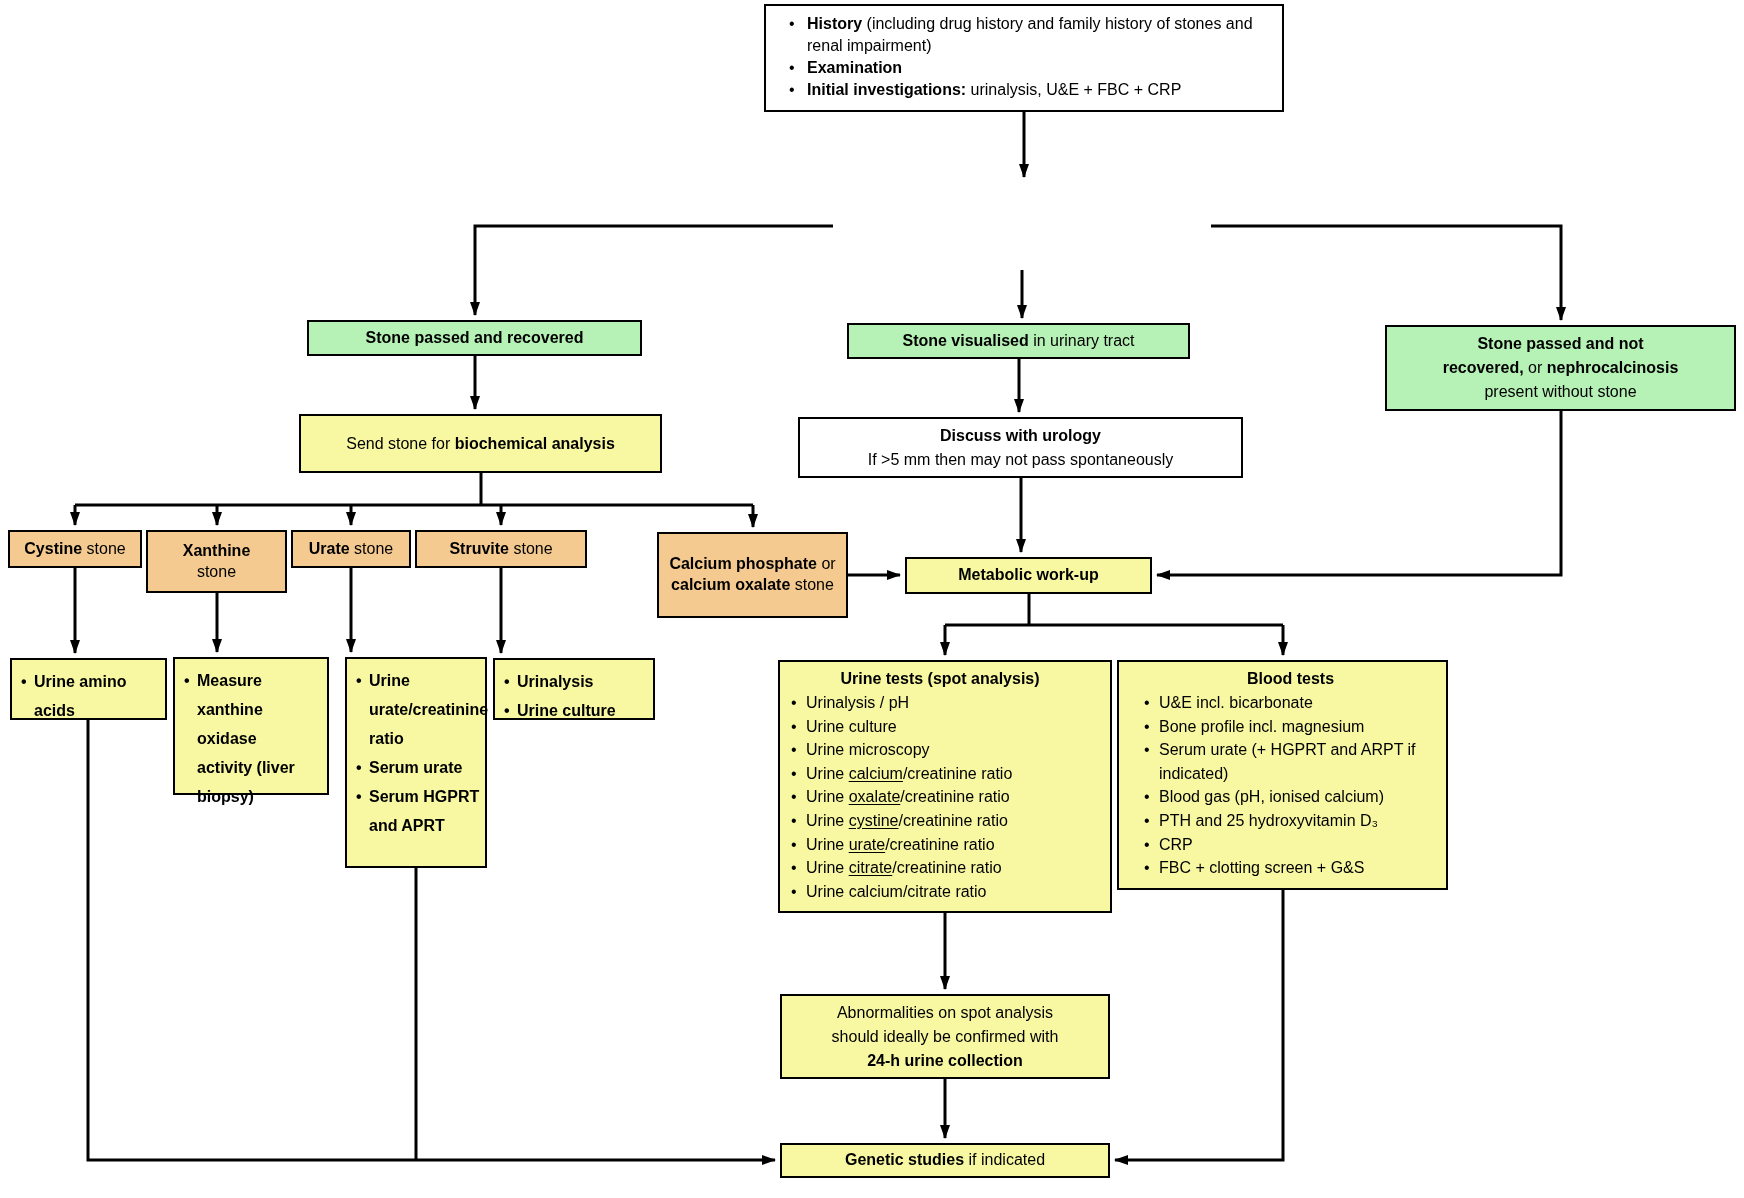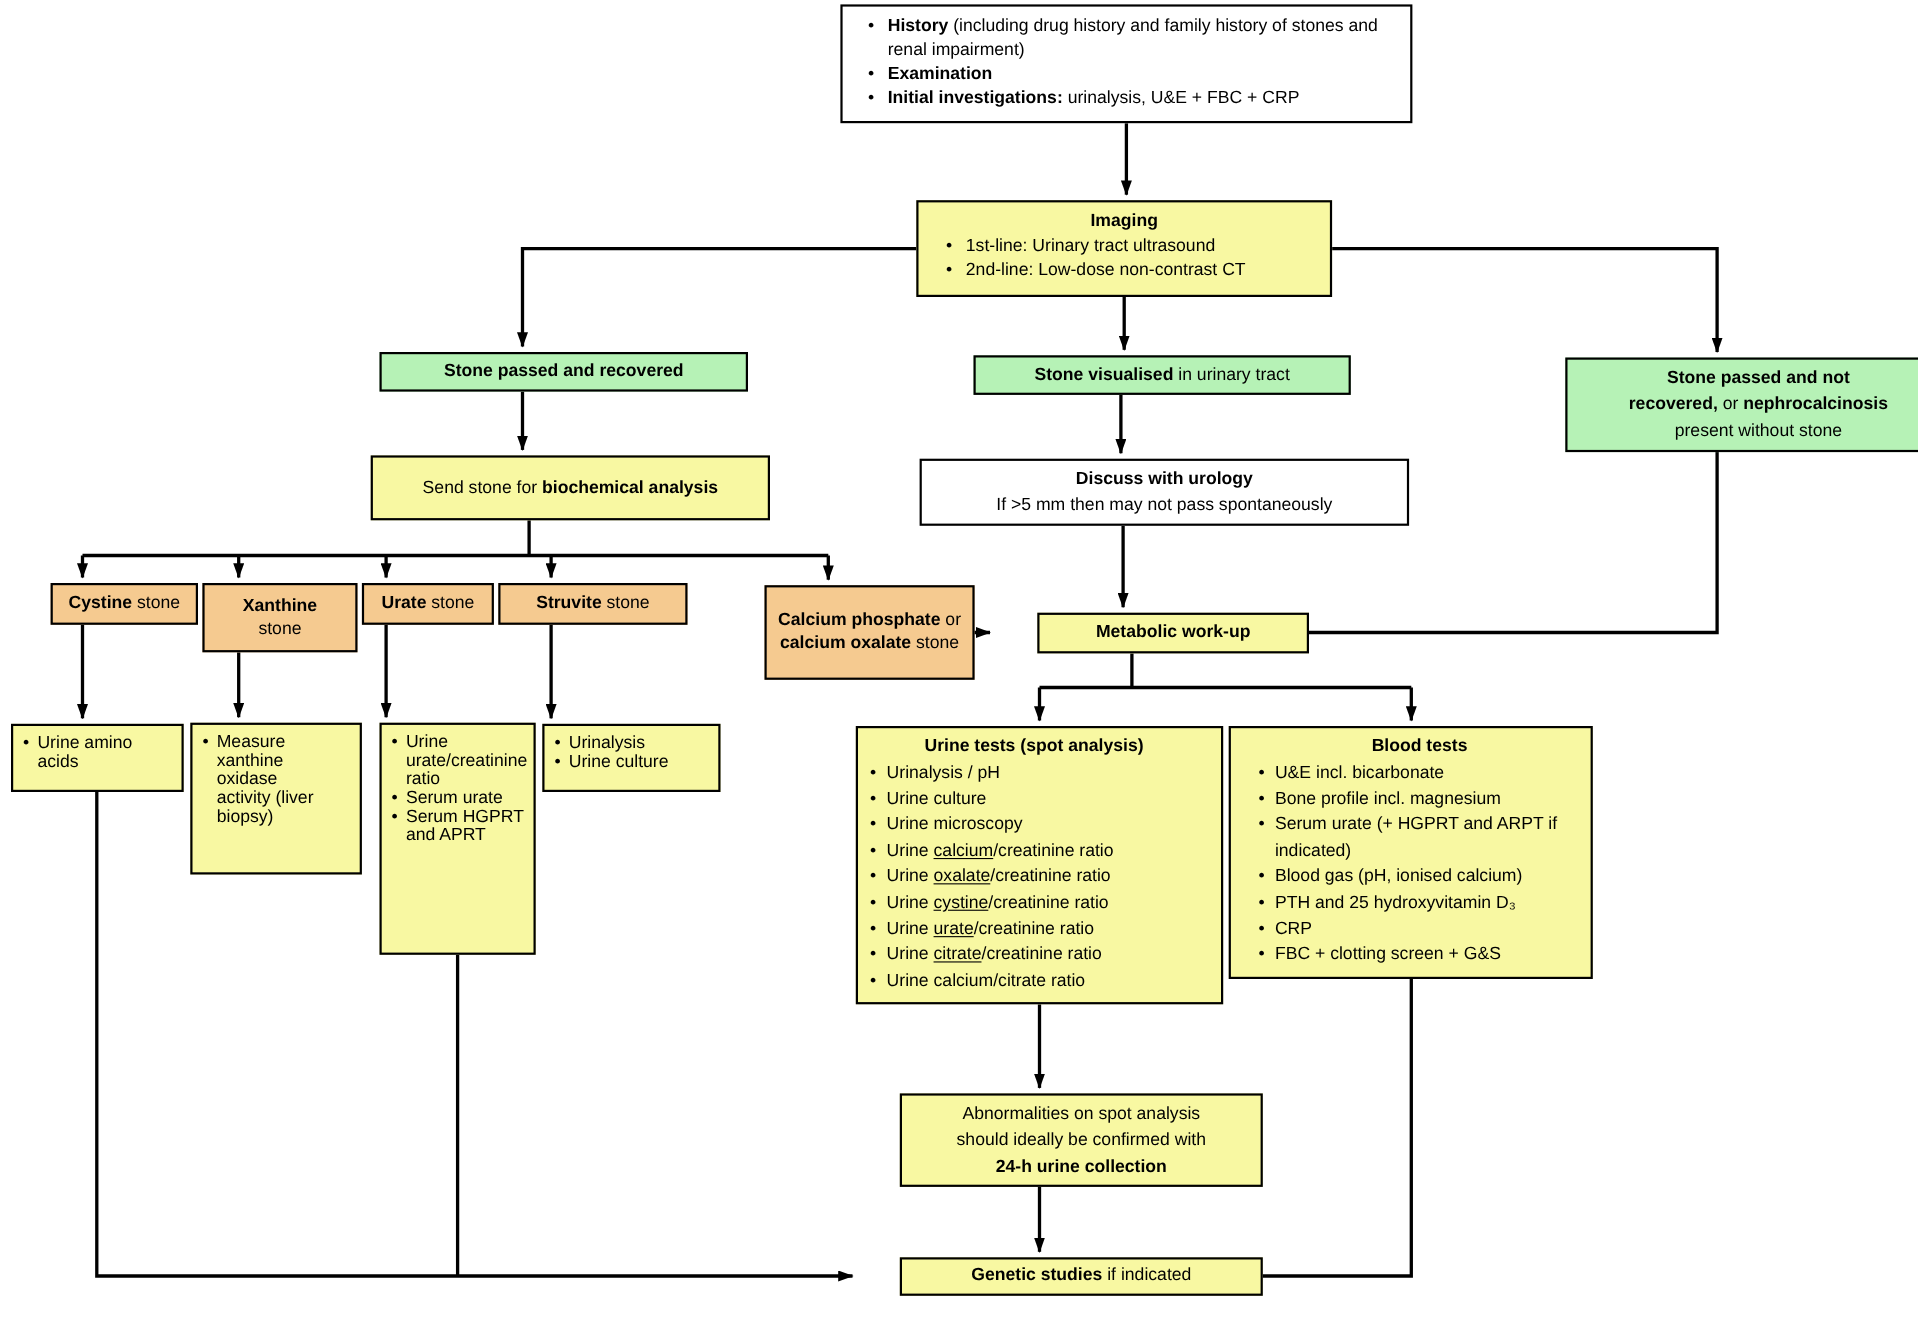--- a/index.html
+++ b/index.html
@@ -6,28 +6,28 @@
   .canvas{position:relative;width:1744px;height:1198px;background:#fff;
           font-family:"Liberation Sans",sans-serif;color:#000;overflow:hidden;}
   svg.connectors{position:absolute;left:0;top:0;}
   svg.connectors path{stroke:var(--line,#000);stroke-width:3;fill:none;}
   svg.connectors marker path{fill:var(--line,#000);stroke:none;}
   .node{position:absolute;box-sizing:border-box;border:2.5px solid #000;background:#fff;
         font-size:16px;line-height:1.3;}
   .yellow{background:var(--yellow,#F8F8A2);}
   .green{background:var(--green,#B6F2B6);}
   .orange{background:var(--orange,#F5CA90);}
-  .center{display:flex;flex-direction:column;justify-content:center;align-items:center;text-align:center;margin-left:38px;}
+  .center{display:flex;flex-direction:column;justify-content:center;align-items:center;text-align:center;}
   .pad-list{padding:7px 8px 6px 8px;}
   ul.blist{margin:0;padding:0;list-style:none;}
   .blist li{position:relative;padding-left:33px;line-height:22px;}
   .blist li::before{content:"\2022";position:absolute;left:15px;}
   .tests .blist li{padding-left:16px;line-height:23.6px;}
   .tests .blist li::before{left:1px;}
-  .leaf .blist li{padding-left:14px;line-height:17px;}
+  .leaf .blist li{padding-left:14px;line-height:29px;font-weight:bold;}
   .leaf .blist li::before{left:1px;}
   .title{font-weight:bold;text-align:center;line-height:24px;}
   .ln{line-height:24px;}
   .narrow-inner{display:inline-block;max-width:290px;}
   b{font-weight:bold;}
   u{text-underline-offset:2px;}
 </style>
 </head>
 <body>
 
@@ -71,27 +71,20 @@
   </svg>
 
   <div class="node pad-list" style="left:764px;top:4px;width:520px;height:108px">
     <ul class="blist">
       <li><b>History</b><span> (including drug history and family history of stones and renal impairment)</span></li>
       <li><b>Examination</b><span></span></li>
       <li><b>Initial investigations:</b><span> urinalysis, U&amp;E + FBC + CRP</span></li>
     </ul>
   </div>
 
-  <div class="node yellow" style="left:833px;top:182px;width:378px;height:88px;padding:5px 10px">
-    <div class="title">Imaging</div>
-    <ul class="blist">
-      <li>1st-line: Urinary tract ultrasound</li>
-      <li>2nd-line: Low-dose non-contrast CT</li>
-    </ul>
-  </div>
 
   <div class="node green center" style="left:307px;top:320px;width:335px;height:36px">
     <div><b>Stone passed and recovered</b></div>
   </div>
 
   <div class="node green center" style="left:847px;top:323px;width:343px;height:36px">
     <div><b>Stone visualised</b><span> in urinary tract</span></div>
   </div>
 
   <div class="node green center" style="left:1385px;top:325px;width:351px;height:86px">

